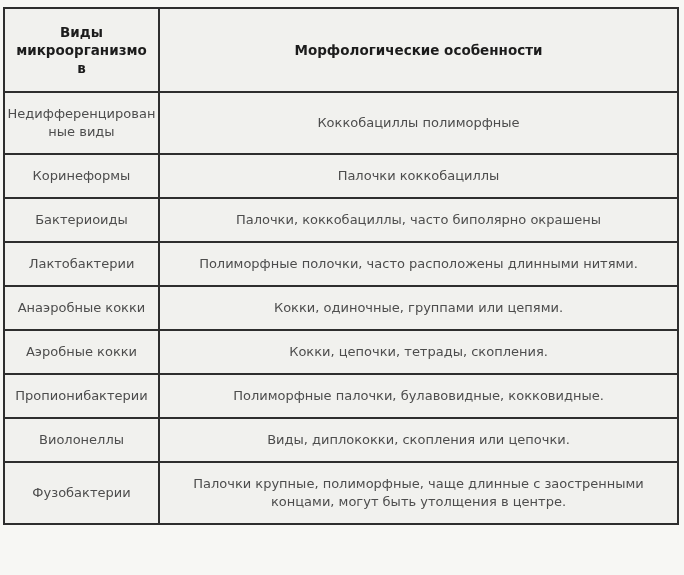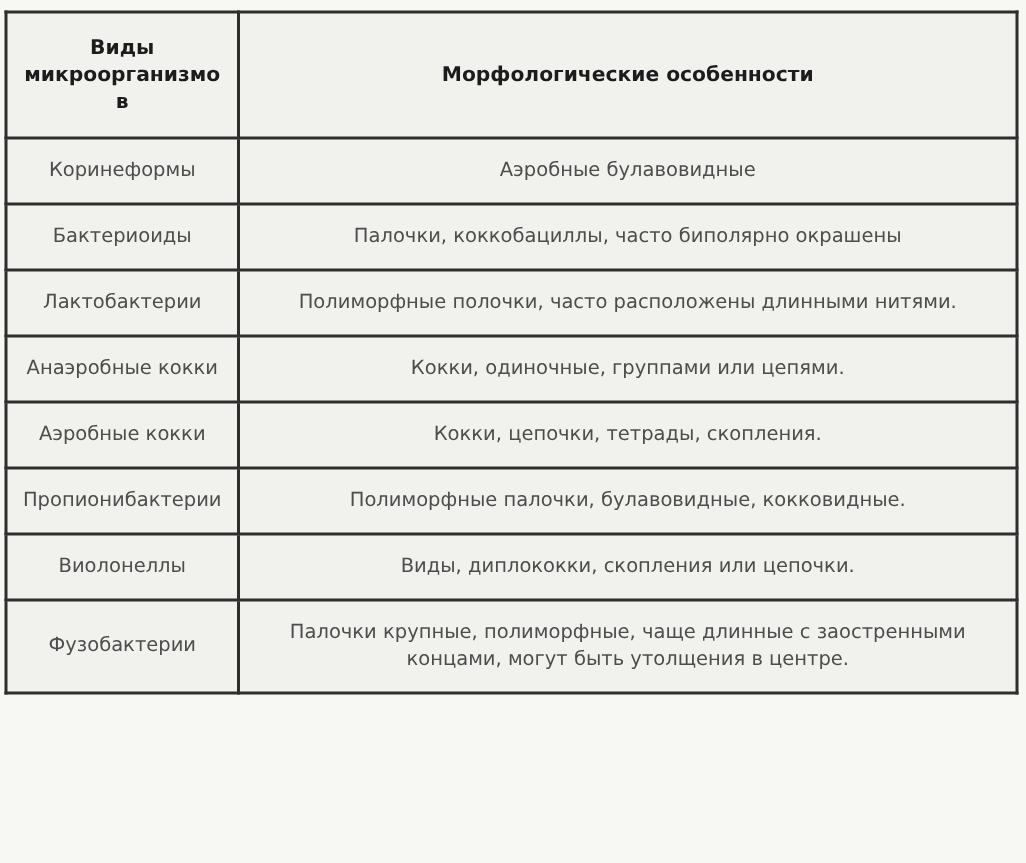--- a/index.html
+++ b/index.html
@@ -57,22 +57,26 @@
       <col class="col-morph">
     </colgroup>
     <thead>
       <tr>
         <th>Виды микроорганизмов</th>
         <th>Морфологические особенности</th>
       </tr>
     </thead>
     <tbody>
       <tr>
+        <td class="cell-type">Недифференцированные виды</td>
+        <td class="cell-morph">Коккобациллы полиморфные</td>
+      </tr>
+      <tr>
         <td class="cell-type">Коринеформы</td>
-        <td class="cell-morph">Аэробные булавовидные</td>
+        <td class="cell-morph">Палочки коккобациллы</td>
       </tr>
       <tr>
         <td class="cell-type">Бактериоиды</td>
         <td class="cell-morph">Палочки, коккобациллы, часто биполярно окрашены</td>
       </tr>
       <tr>
         <td class="cell-type">Лактобактерии</td>
         <td class="cell-morph">Полиморфные полочки, часто расположены длинными нитями.</td>
       </tr>
       <tr>

